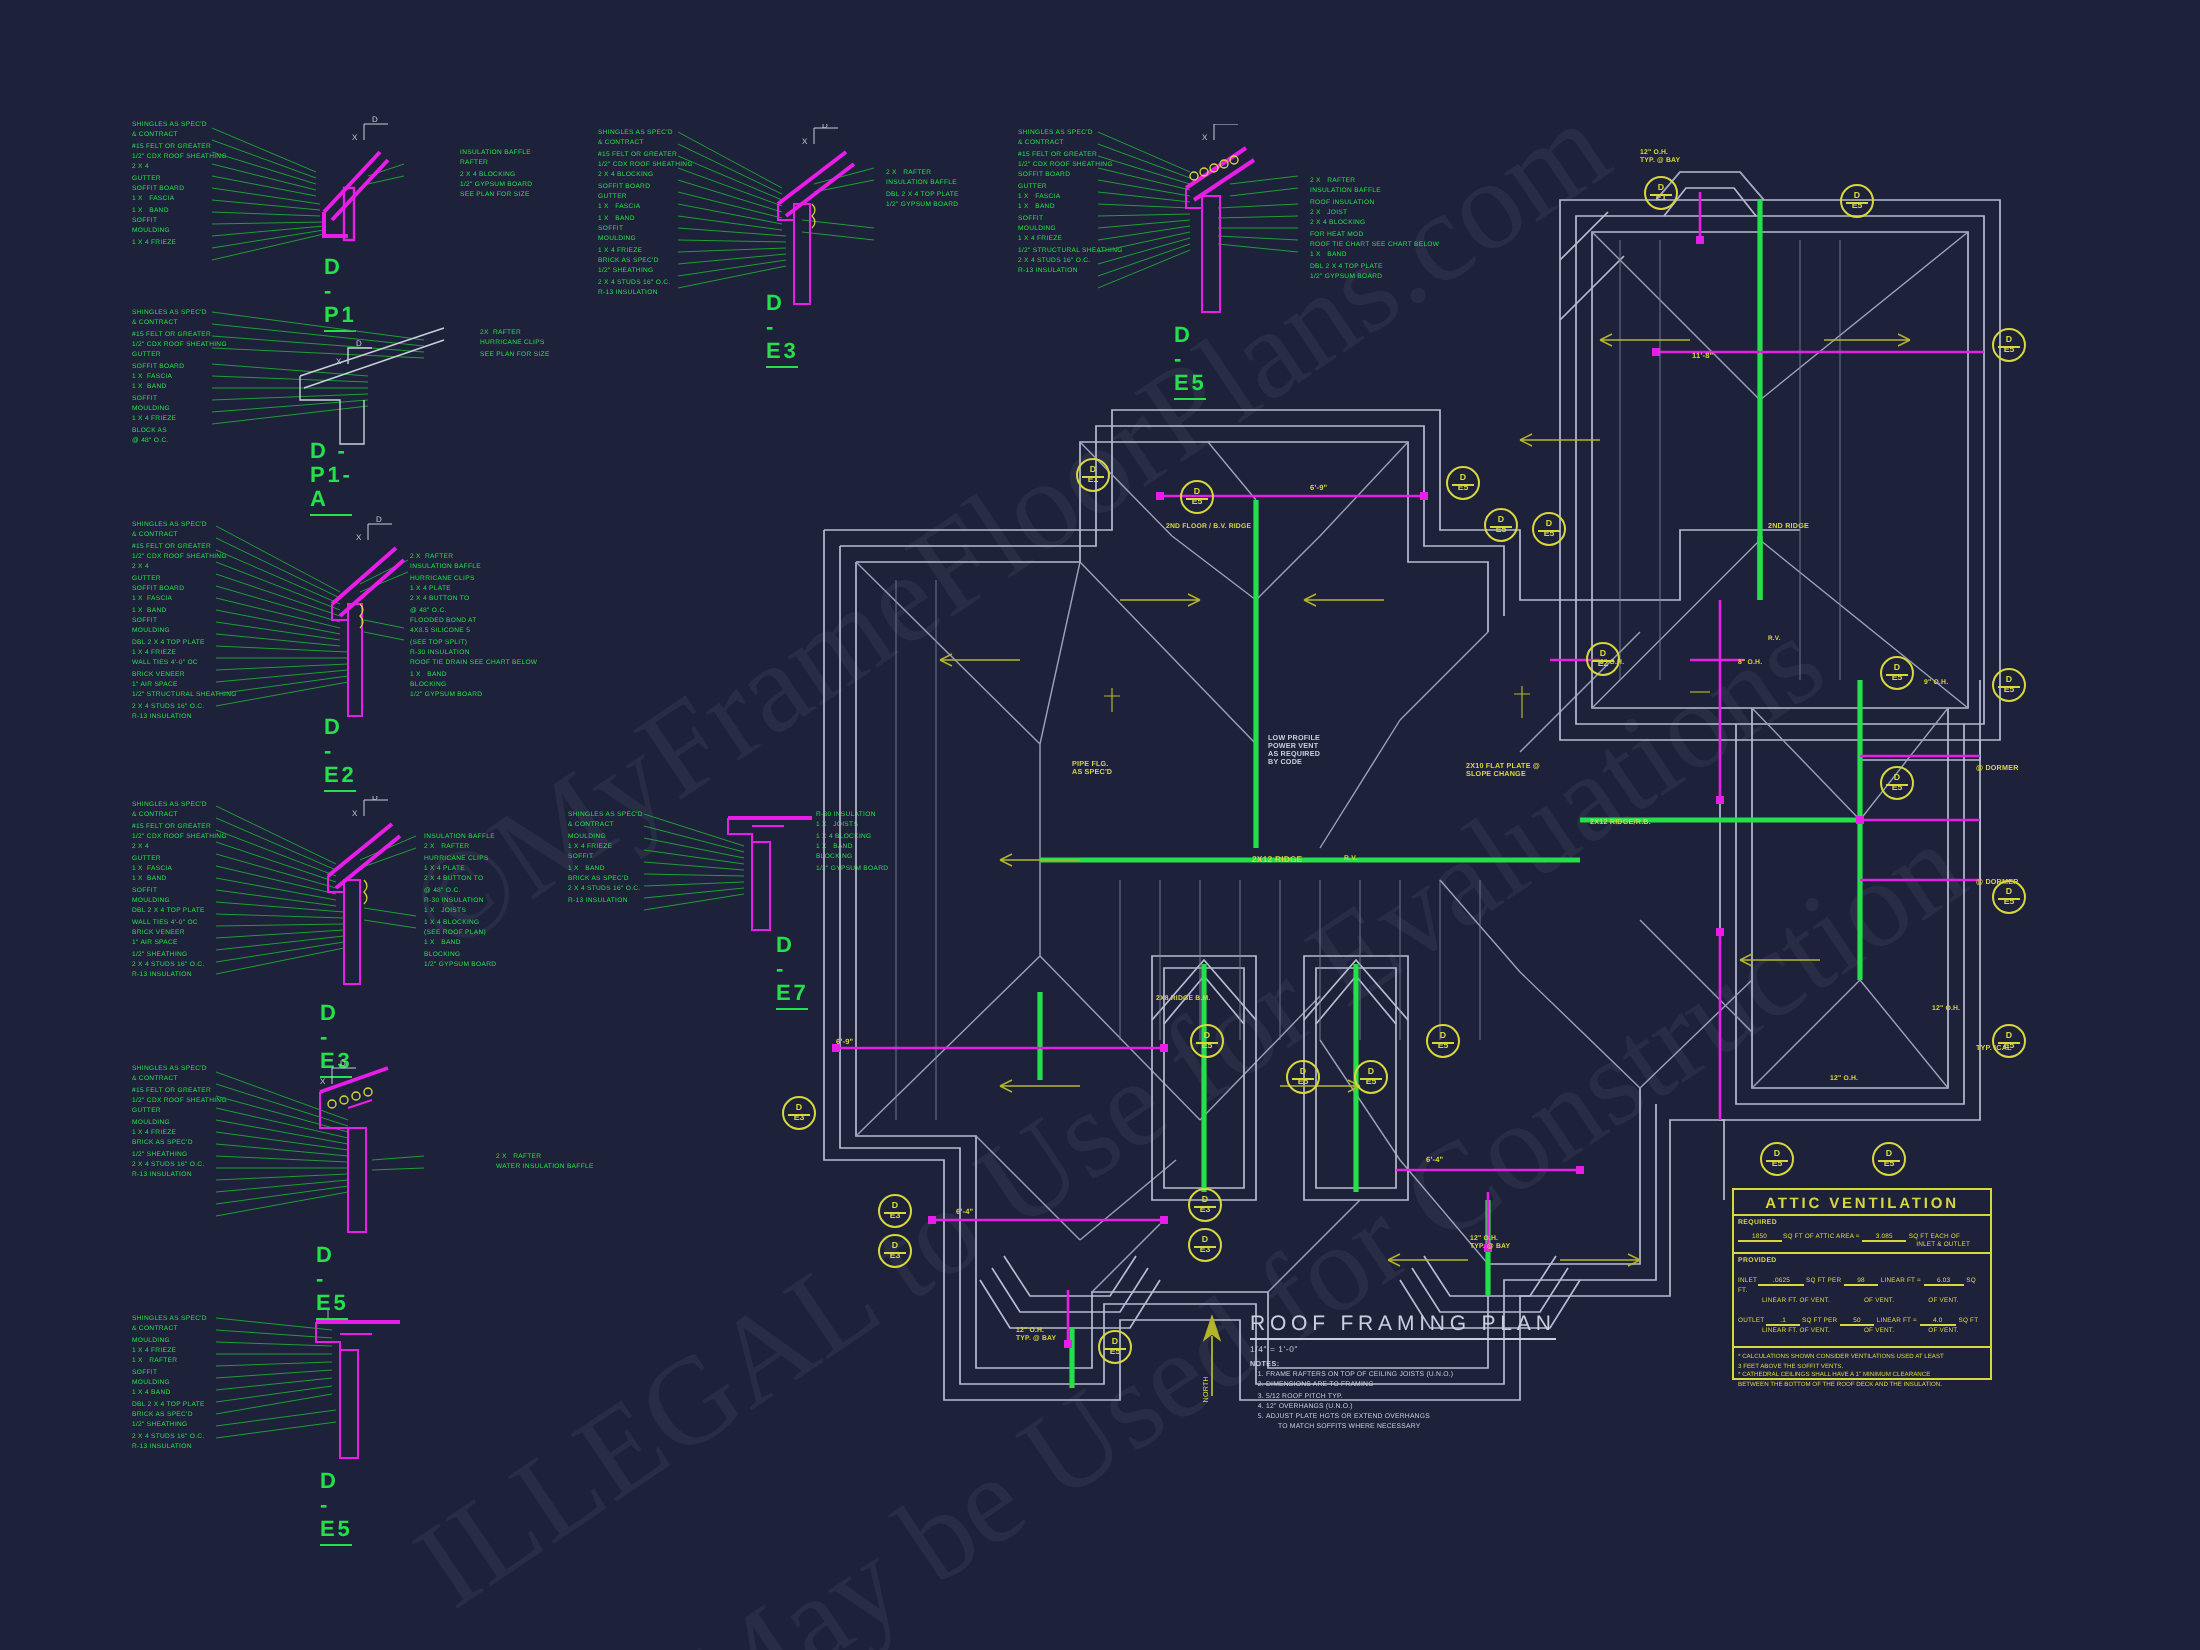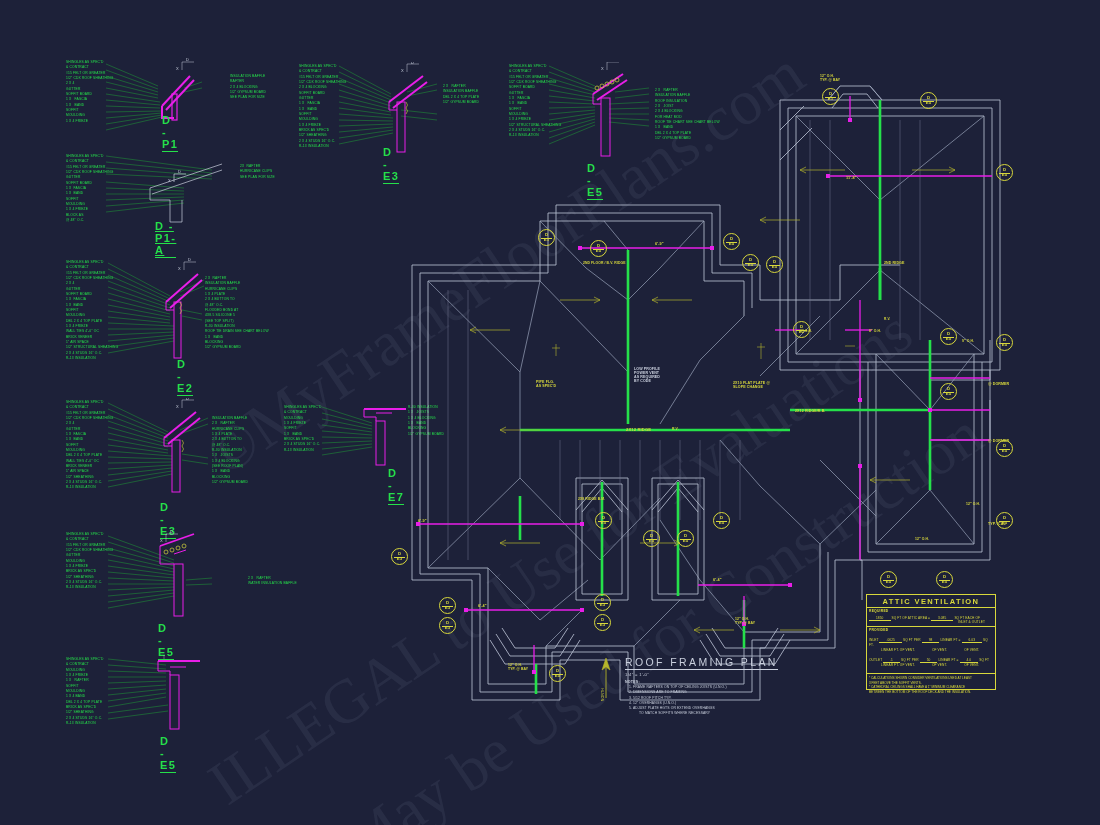--- a/index.html
+++ b/index.html
@@ -90,21 +90,21 @@
       </g>
       <g stroke="#e81ee8" stroke-width="1.2" fill="none">
         <rect x="110" y="36" width="5" height="26"></rect>
       </g>
       <g stroke="#c9cfdd" stroke-width="0.5" fill="none">
         <path d="M120 12 L120 4 L132 4"></path>
       </g>
       <text x="124" y="3" fill="#c9cfdd" font-size="4">D</text>
       <text x="114" y="12" fill="#c9cfdd" font-size="4">X</text>
     </svg>
-    <div class="dlabel" style="left:100px;top:56px;">D - P1</div>
+    <div class="dlabel" style="left:100px;top:70px;">D - P1</div>
   </div>
 
   <div class="detail" style="left:62px;top:152px;">
     <div class="notes" style="left:4px;top:2px;">SHINGLES AS SPEC'D
 &amp; CONTRACT
 #15 FELT OR GREATER
 1/2" CDX ROOF SHEATHING
 GUTTER
 SOFFIT BOARD
 1 X  FASCIA
@@ -124,21 +124,21 @@
                  M44 54 L122 48 M44 60 L122 51"></path>
       </g>
       <g stroke="#c9cfdd" stroke-width="0.7" fill="none">
         <path d="M88 36 L160 12 M90 42 L160 18"></path>
         <path d="M88 36 L88 48 L108 48 L108 70 L120 70 L120 48"></path>
         <path d="M112 30 L112 22 L124 22"></path>
       </g>
       <text x="116" y="21" fill="#c9cfdd" font-size="4">D</text>
       <text x="106" y="30" fill="#c9cfdd" font-size="4">X</text>
     </svg>
-    <div class="dlabel" style="left:93px;top:68px;text-decoration:underline;">D - P1-A</div>
+    <div class="dlabel" style="left:93px;top:68px;">D - P1-A</div>
   </div>
 
   <div class="detail" style="left:62px;top:258px;">
     <div class="notes" style="left:4px;top:2px;">SHINGLES AS SPEC'D
 &amp; CONTRACT
 #15 FELT OR GREATER
 1/2" CDX ROOF SHEATHING
 2 X 4
 GUTTER
 SOFFIT BOARD
@@ -186,21 +186,21 @@
       </g>
       <g stroke="#d8d83c" stroke-width="0.6" fill="none">
         <path d="M118 44 Q121 47 118 50 Q121 53 118 56"></path>
       </g>
       <g stroke="#c9cfdd" stroke-width="0.5" fill="none">
         <path d="M122 12 L122 4 L134 4"></path>
       </g>
       <text x="126" y="3" fill="#c9cfdd" font-size="4">D</text>
       <text x="116" y="12" fill="#c9cfdd" font-size="4">X</text>
     </svg>
-    <div class="dlabel" style="left:115px;top:100px;">D - E2</div>
+    <div class="dlabel" style="left:100px;top:100px;">D - E2</div>
   </div>
 
   <div class="detail" style="left:62px;top:398px;">
     <div class="notes" style="left:4px;top:2px;">SHINGLES AS SPEC'D
 &amp; CONTRACT
 #15 FELT OR GREATER
 1/2" CDX ROOF SHEATHING
 2 X 4
 GUTTER
 1 X  FASCIA

